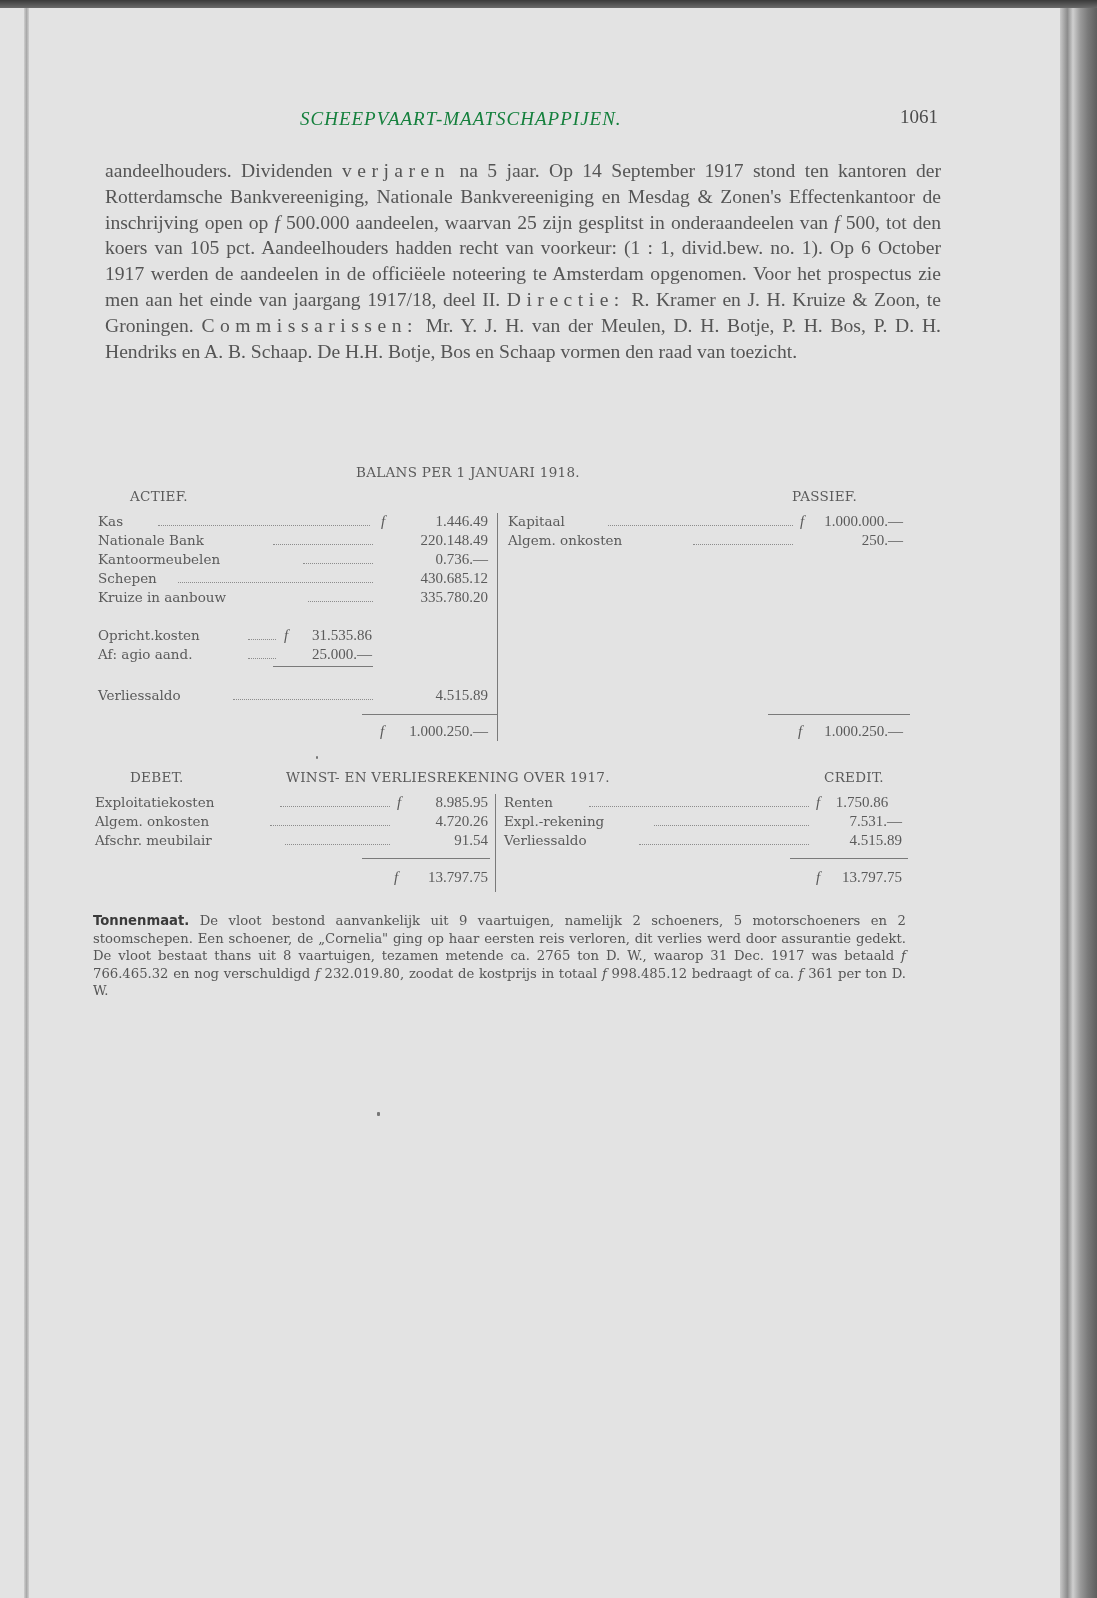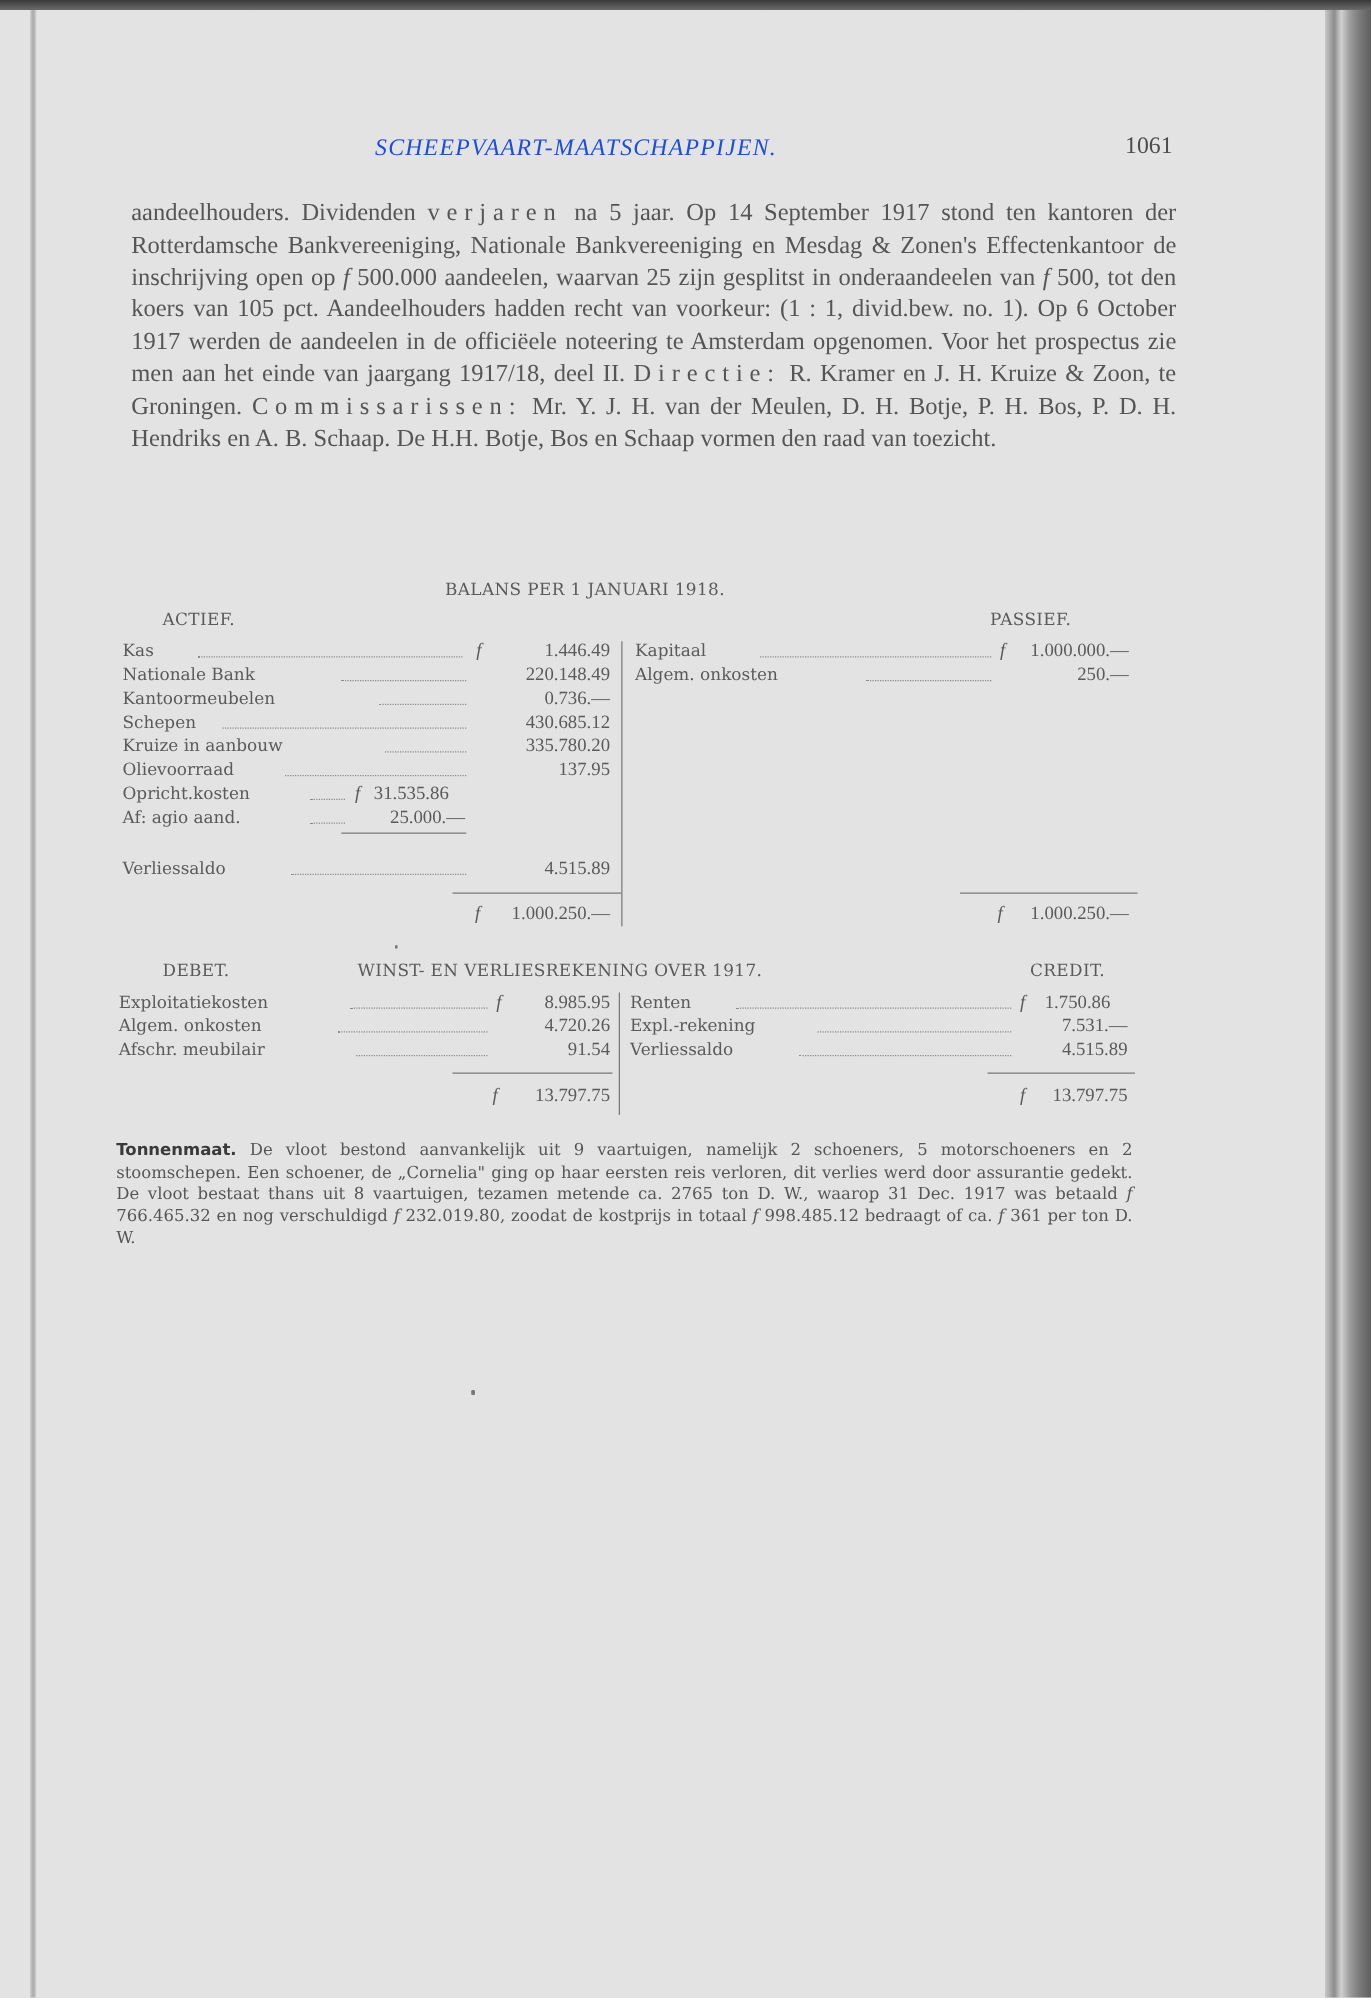--- a/index.html
+++ b/index.html
@@ -11,21 +11,21 @@
   }
   .topstrip { position: absolute; left: 0; top: 0; width: 1097px; height: 8px;
     background: linear-gradient(#3a3a3a, #6a6a6a); }
   .gutter { position: absolute; left: 24px; top: 8px; width: 5px; height: 1590px;
     background: linear-gradient(90deg, #cfcfcf, #a9a9a9, #cfcfcf); }
   .edge { position: absolute; left: 1060px; top: 8px; width: 37px; height: 1590px;
     background: linear-gradient(90deg, #c8c8c8 0%, #8c8c8c 20%, #cfcfcf 35%, #9a9a9a 55%, #7a7a7a 75%, #5e5e5e 100%); }
   .page { position: absolute; left: 0; top: 0; width: 1060px; height: 1598px; }
 
   .running-head { position: absolute; left: 300px; top: 108px; font-style: italic;
-    font-family: "Liberation Serif", serif; font-size: 19px; letter-spacing: 1px; color: #1d4ed8; }
+    font-family: "Liberation Serif", serif; font-size: 19px; letter-spacing: 1px; color: #15803d; }
   .page-number { position: absolute; left: 900px; top: 106px;
     font-family: "Liberation Serif", serif; font-size: 19px; color: #4c4c4c; }
 
   .body-text { position: absolute; left: 105px; top: 158px; width: 836px;
     font-family: "Liberation Serif", serif; font-size: 19.6px; line-height: 25.8px;
     text-align: justify; color: #555; }
   .spaced { letter-spacing: 5.5px; }
 
   .fin { position: absolute; font-family: "DejaVu Serif", serif; font-size: 13.5px; color: #5a5a5a; }
   .hdr { position: absolute; font-family: "DejaVu Serif", serif; font-size: 13.5px; letter-spacing: 0.3px; color: #5a5a5a; }
@@ -82,30 +82,25 @@
       <div class="row" style="top:57px; width:390px;">
         <span class="lbl">Schepen</span>
         <span class="dots" style="left:80px; width:195px;"></span>
         <span class="num" style="right:0; width:110px;">430.685.12</span>
       </div>
       <div class="row" style="top:76px; width:390px;">
         <span class="lbl">Kruize in aanbouw</span>
         <span class="dots" style="left:210px; width:65px;"></span>
         <span class="num" style="right:0; width:110px;">335.780.20</span>
       </div>
-      <div class="row" style="top:95px; width:390px;">
-        <span class="lbl">Olievoorraad</span>
-        <span class="dots" style="left:130px; width:145px;"></span>
-        <span class="num" style="right:0; width:110px;">137.95</span>
-      </div>
       <div class="row" style="top:114px; width:390px;">
         <span class="lbl">Opricht.kosten</span>
         <span class="dots" style="left:150px; width:28px;"></span>
         <span class="guilder" style="left:186px;">f</span>
-        <span class="num" style="left:165px; width:96px;">31.535.86</span>
+        <span class="num" style="left:178px; width:96px;">31.535.86</span>
       </div>
       <div class="row" style="top:133px; width:390px;">
         <span class="lbl">Af: agio aand.</span>
         <span class="dots" style="left:150px; width:28px;"></span>
         <span class="num" style="left:178px; width:96px;">25.000.—</span>
       </div>
       <div class="hline" style="left:175px; top:154px; width:100px;"></div>
       <div class="row" style="top:174px; width:390px;">
         <span class="lbl">Verliessaldo</span>
         <span class="dots" style="left:135px; width:140px;"></span>

